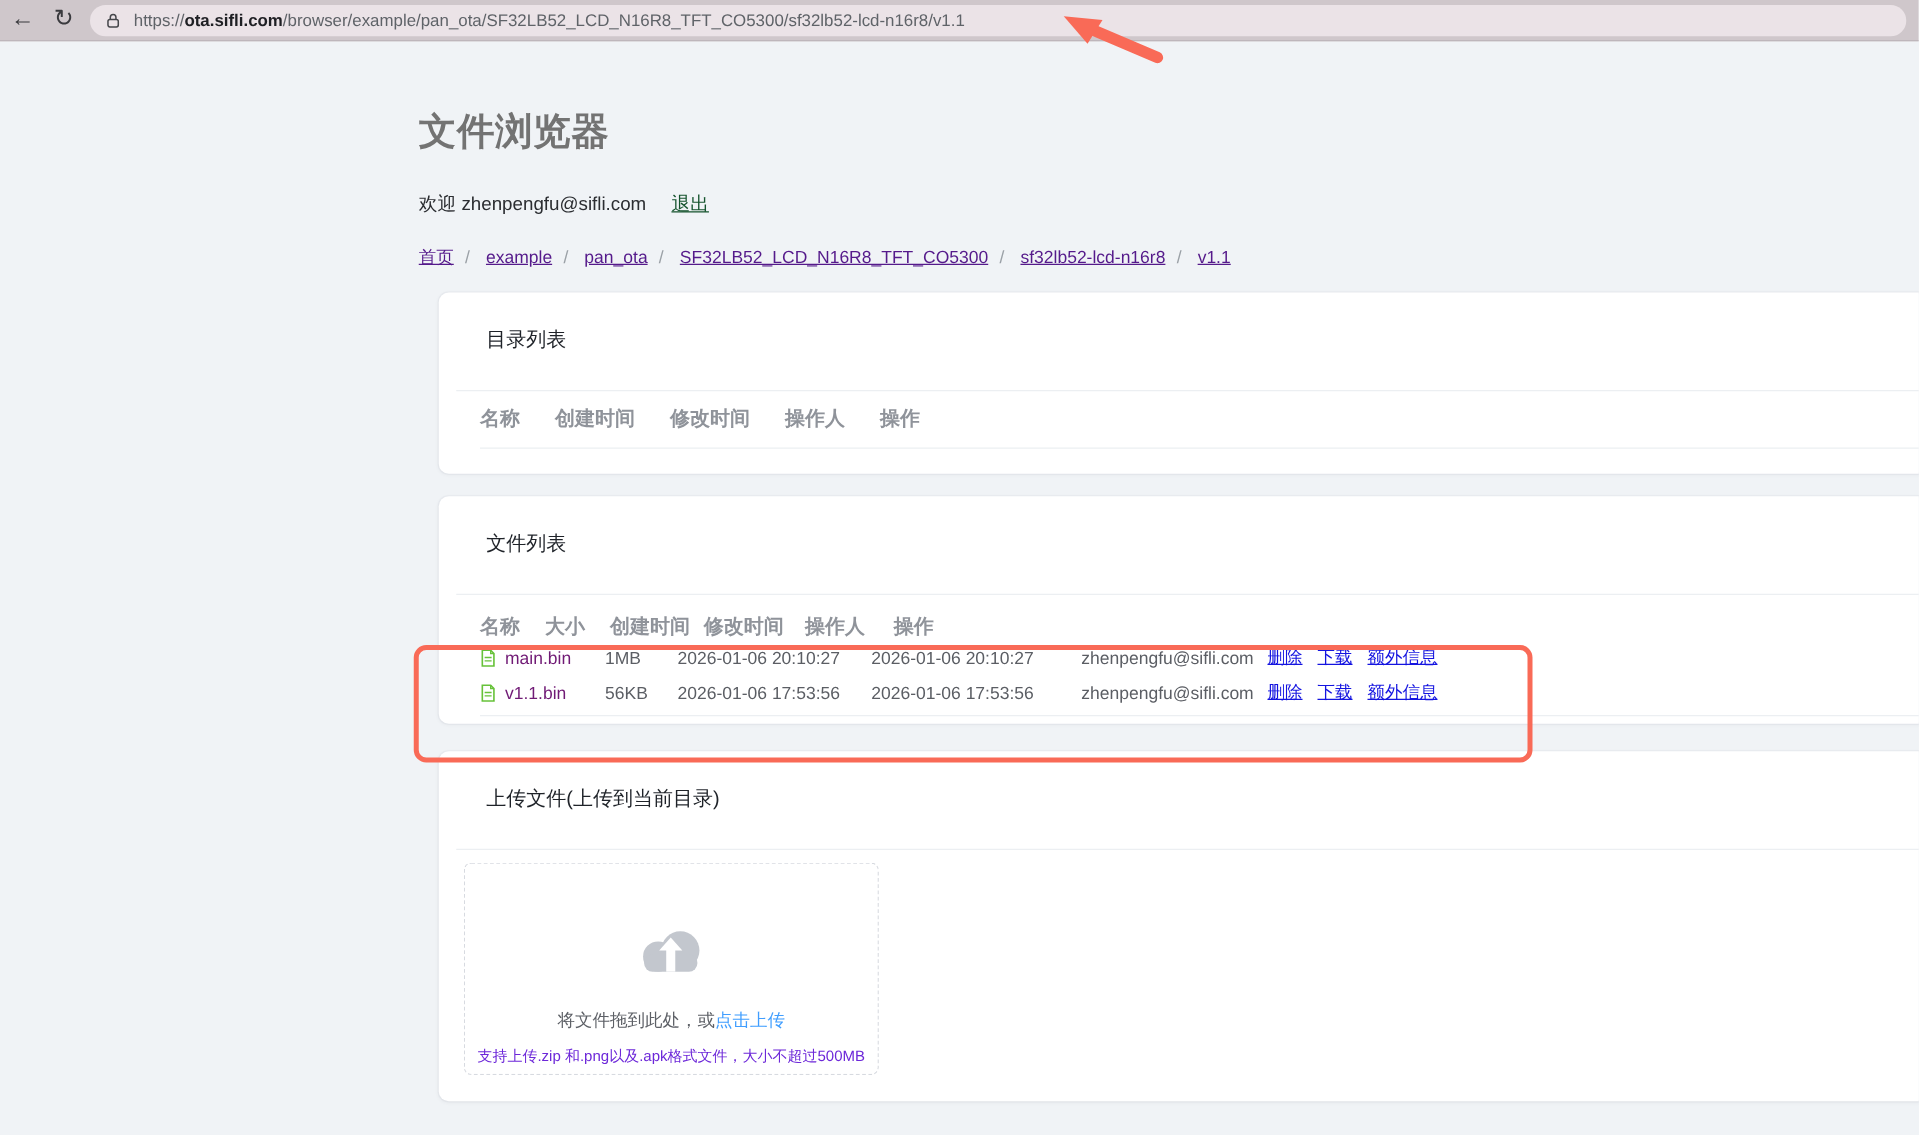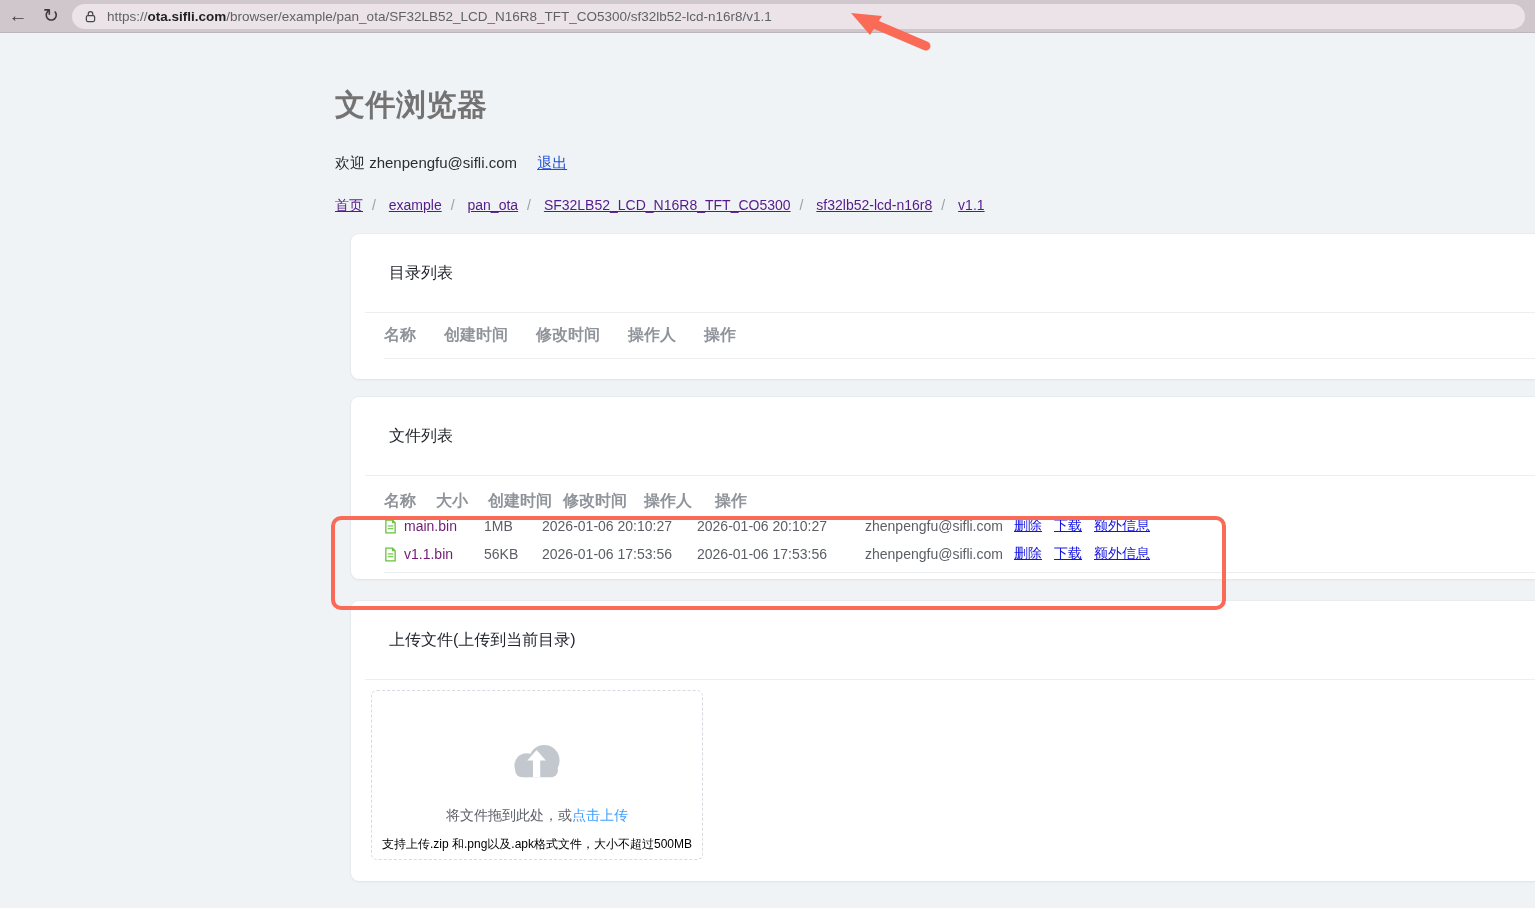--- a/index.html
+++ b/index.html
@@ -26,21 +26,21 @@
   .url-text { font-size:13.5px; color:#5f6368; white-space:nowrap; overflow:hidden; }
   .url-text b { color:#1f2024; font-weight:700; }
 
   
   .page { position:relative; height:875px; }
   .container { margin-left:335px; width:1193px; position:relative; }
 
   .page-title { padding-top:52px; font-size:30px; font-weight:700; color:#737373; letter-spacing:.5px; }
 
   .welcome { margin-top:28px; font-size:15px; color:#2b2d31; }
-  .welcome .logout { margin-left:16px; color:#1d4ed8; text-decoration:underline; cursor:pointer; }
+  .welcome .logout { margin-left:16px; color:#14532d; text-decoration:underline; cursor:pointer; }
 
   .breadcrumb { margin-top:24px; font-size:14px; color:#8a8f96; }
   .breadcrumb a { color:#551a8b; text-decoration:underline; cursor:pointer; }
   .breadcrumb .sep { margin:0 9px; color:#9aa0a6; text-decoration:none; }
 
   
   .card {
     background:#fff; border-radius:8px; width:1330px;
     box-shadow:0 1px 3px rgba(60,70,90,.06), 0 0 0 1px rgba(60,70,90,.03);
     margin-left:16px;
@@ -73,21 +73,21 @@
 
   
   .dragger {
     margin:10px 0 0 20px; width:332px; height:170px;
     border:1px dashed #d7dae0; border-radius:6px; background:#fff;
     text-align:center; cursor:pointer;
   }
   .cloud-wrap { margin-top:48px; display:inline-block; }
   .drag-text { margin-top:18px; font-size:14px; color:#5d6066; }
   .drag-text .click-upload { color:#409eff; cursor:pointer; }
-  .drag-tip { margin-top:11px; font-size:12px; color:#000000; }
+  .drag-tip { margin-top:11px; font-size:12px; color:#6d28d9; }
 
   
   .anno-box {
     position:absolute; left:331px; top:483px; width:895px; height:94px;
     border:4px solid #f96a57; border-radius:10px; pointer-events:none; z-index:4;
   }
   .anno-arrow { position:absolute; left:824px; top:1px; pointer-events:none; z-index:6; }
 </style>
 </head>
 <body>

